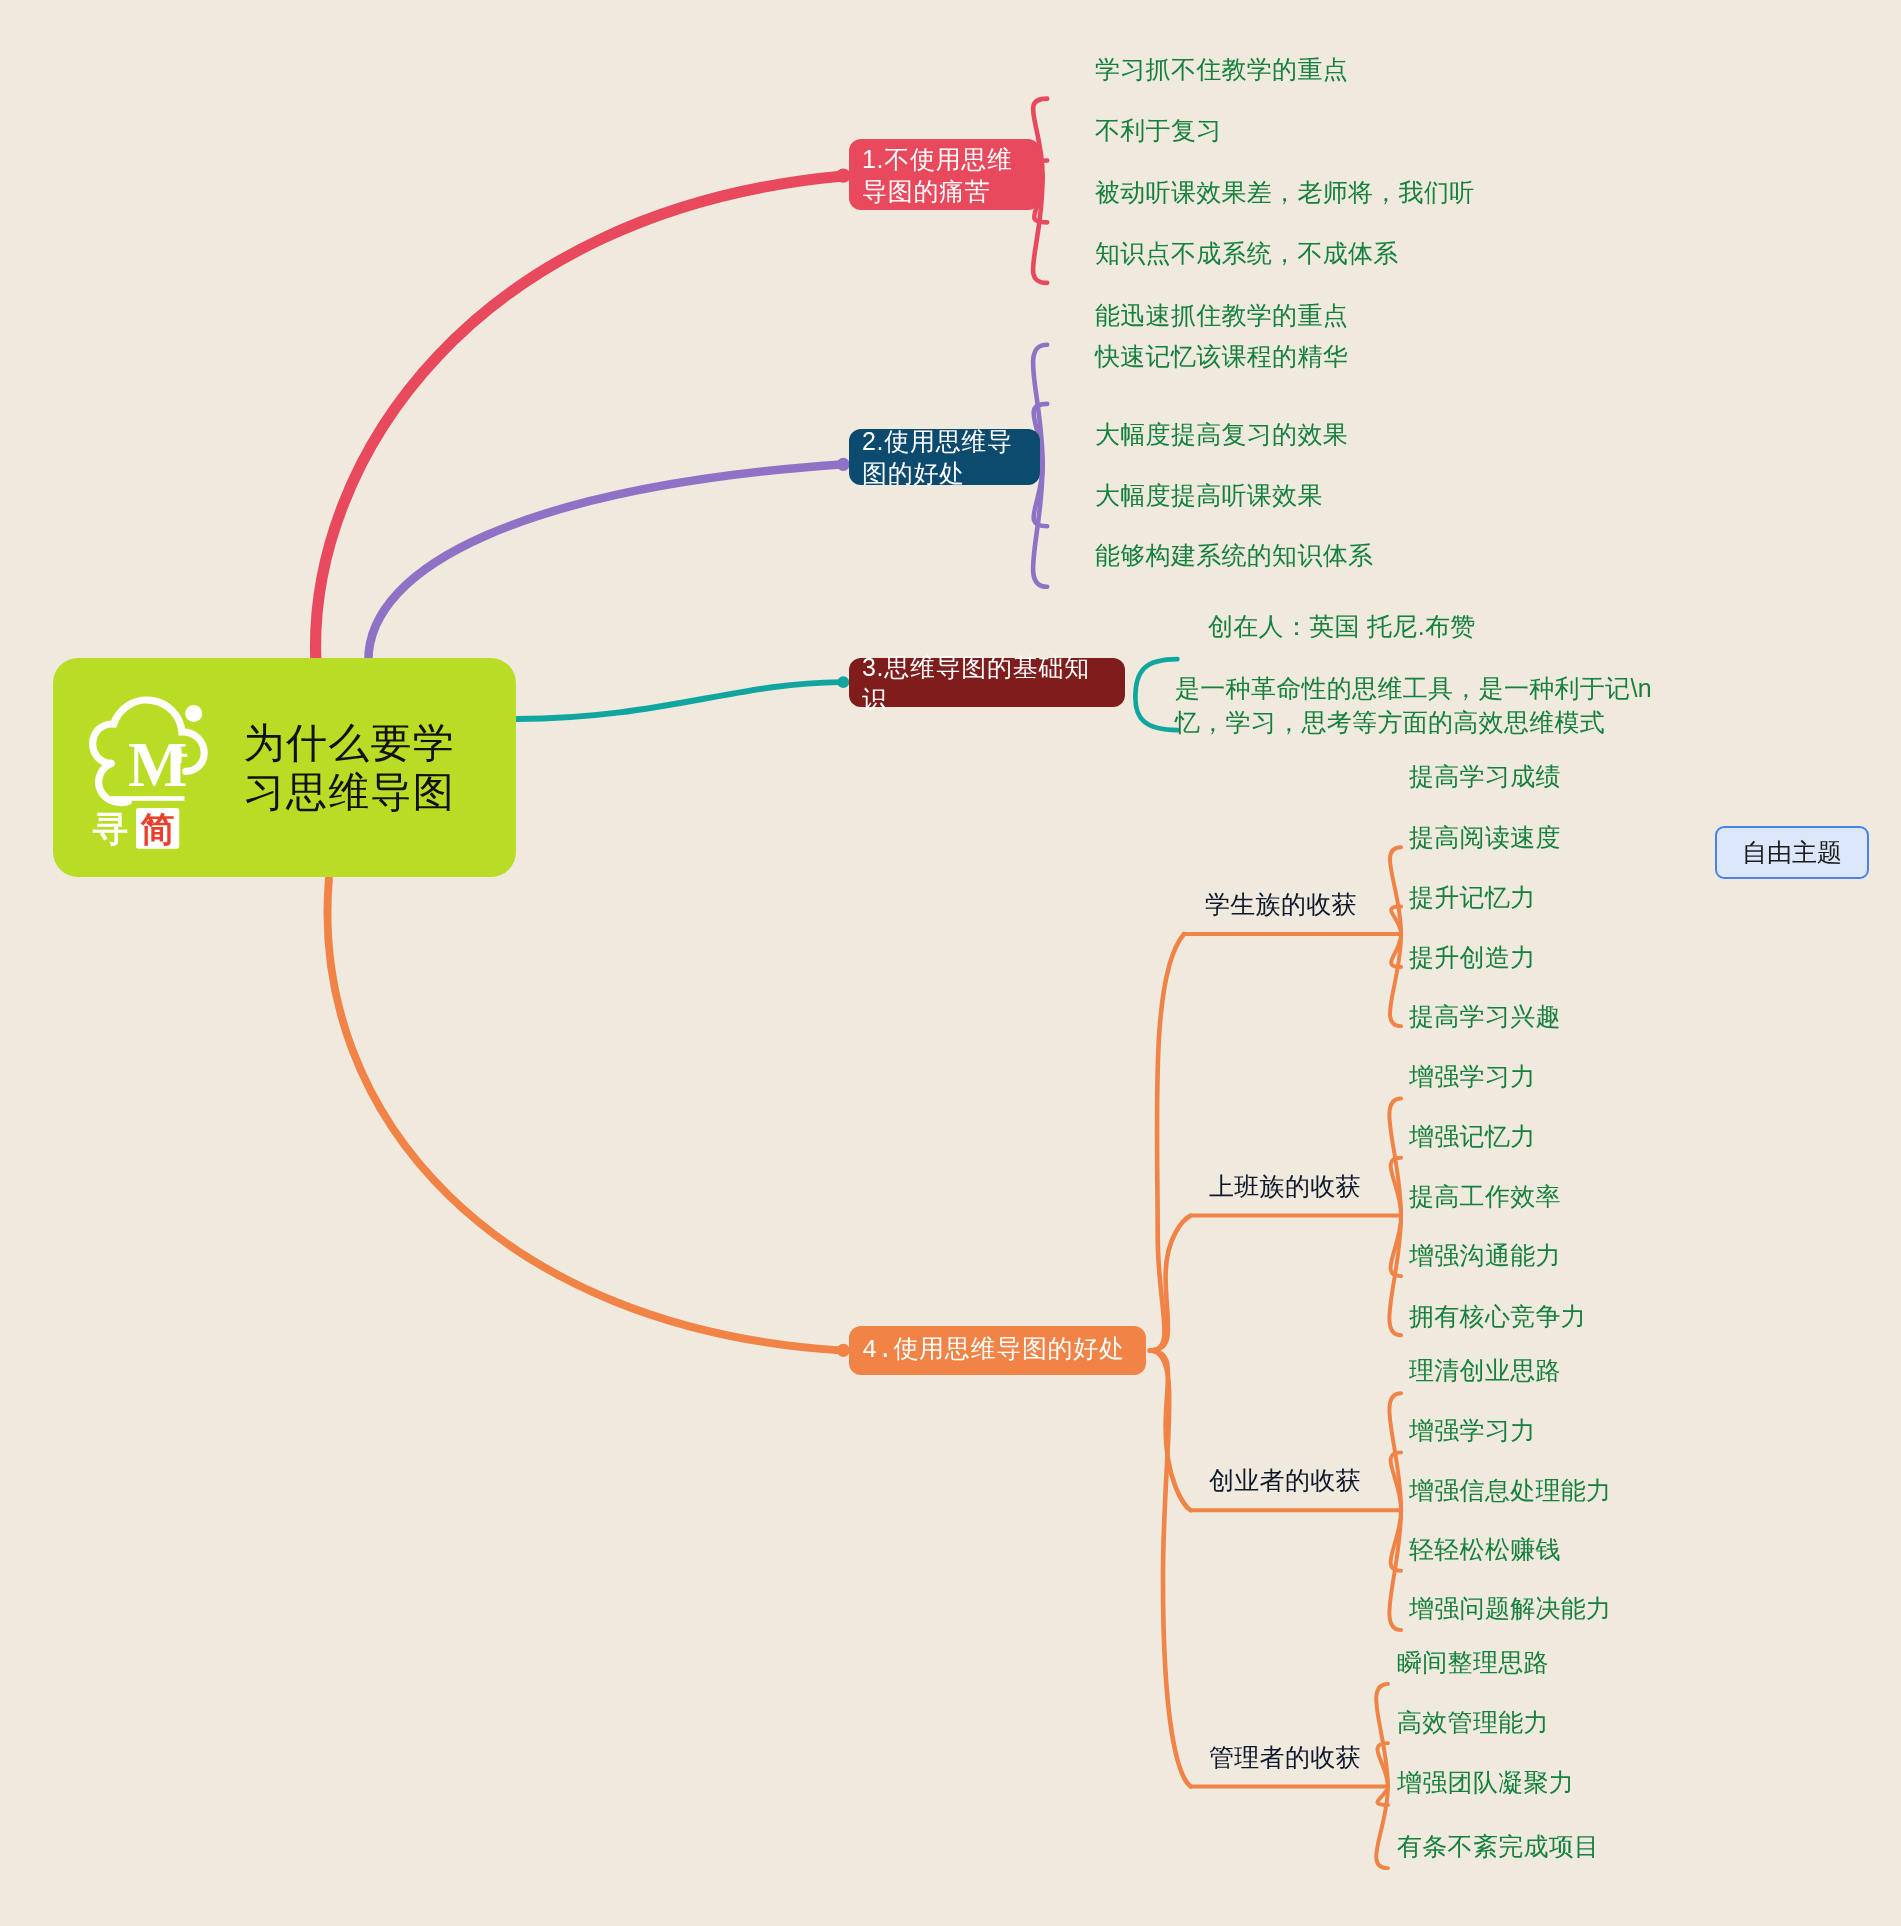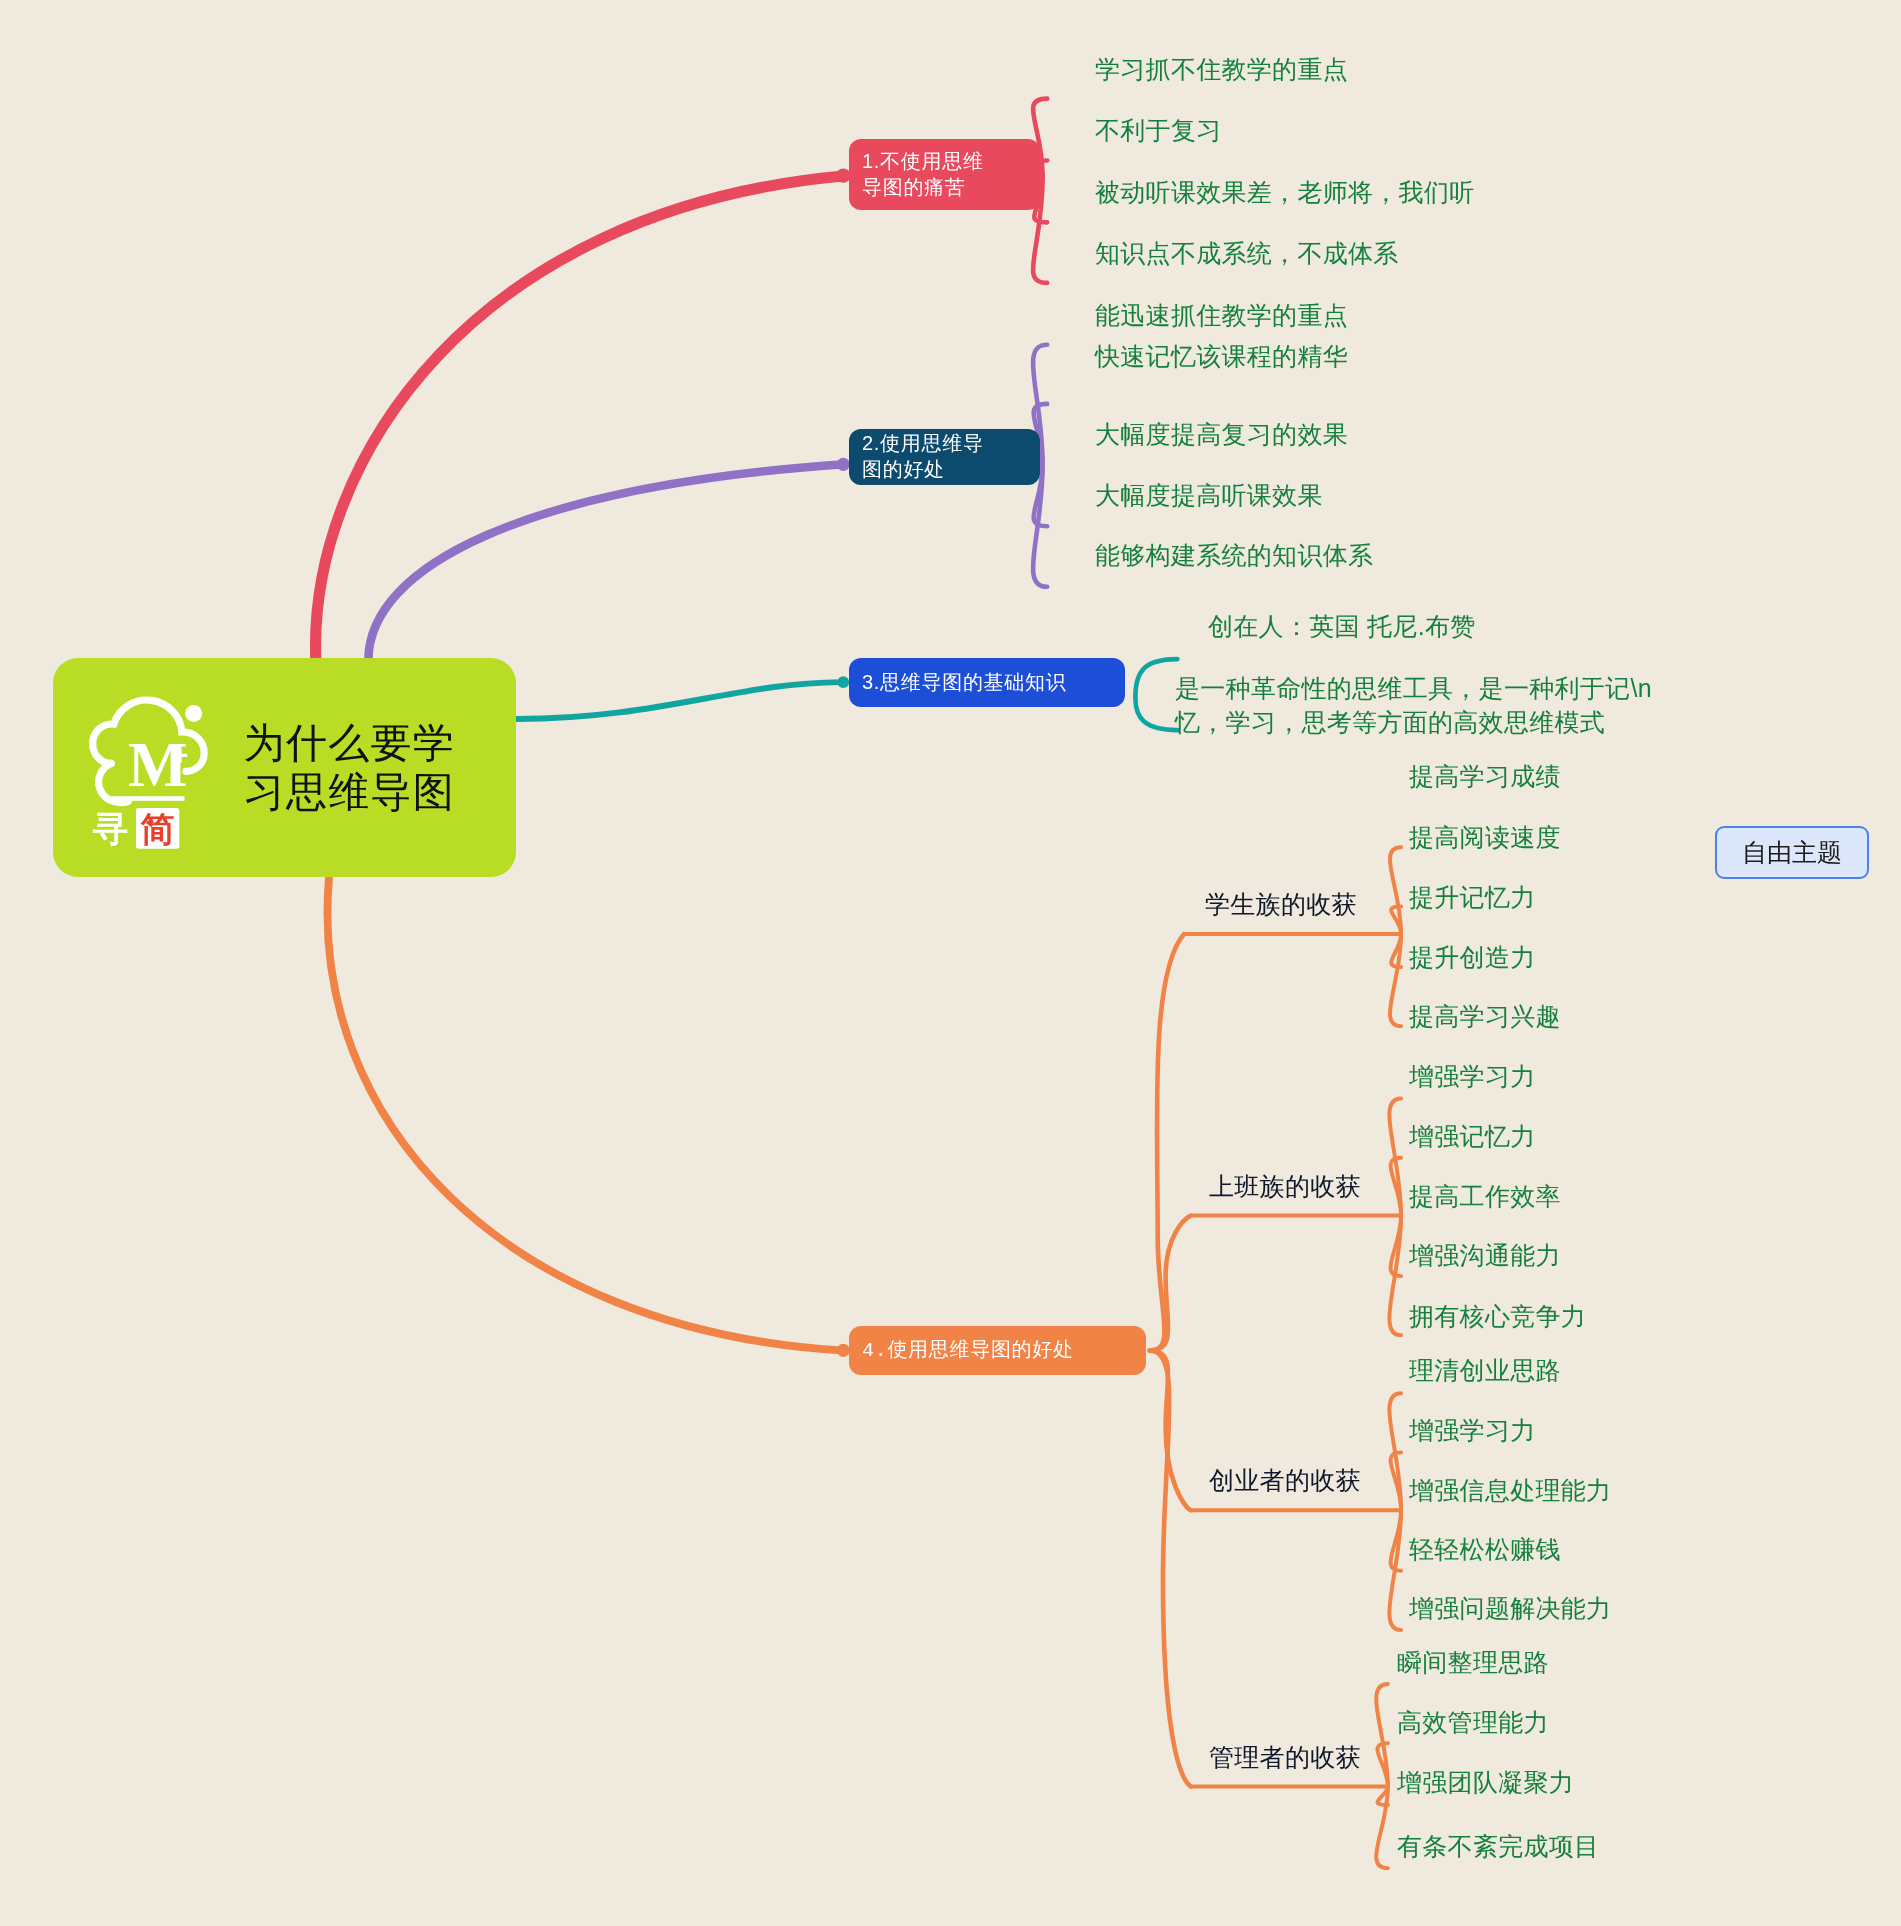--- a/index.html
+++ b/index.html
@@ -30,27 +30,27 @@
     letter-spacing:1.3px;margin-left:6.6px;
   }
 
   
   .node{
     position:absolute;
     box-sizing:border-box;
     border-radius:12px;
     color:#ffffff;
     display:flex;align-items:center;justify-content:flex-start;
-    font-size:20px;line-height:1.28;
+    font-size:25px;line-height:1.28;
     padding:9px 13px;
     letter-spacing:0.7px;
   }
   .node.n1{left:849px;top:139px;width:191px;height:71px;background:#E8495C;}
   .node.n2{left:849px;top:429px;width:191px;height:56px;background:#0c4a6e;}
-  .node.n3{left:849px;top:658px;width:276px;height:49px;background:#1d4ed8;}
+  .node.n3{left:849px;top:658px;width:276px;height:49px;background:#7f1d1d;}
   .node.n4{left:849px;top:1326px;width:297px;height:49px;background:#F08345;font-family:Liberation Mono, monospace;}
 
   
   .free-topic{
     position:absolute;left:1715px;top:826px;width:154px;height:53px;
     background:#DDE7FB;border:2px solid #4A82E8;border-radius:9.2px;
     color:#1B1B1B;font-size:25px;
     display:flex;align-items:center;justify-content:center;
     box-sizing:border-box;
   }

